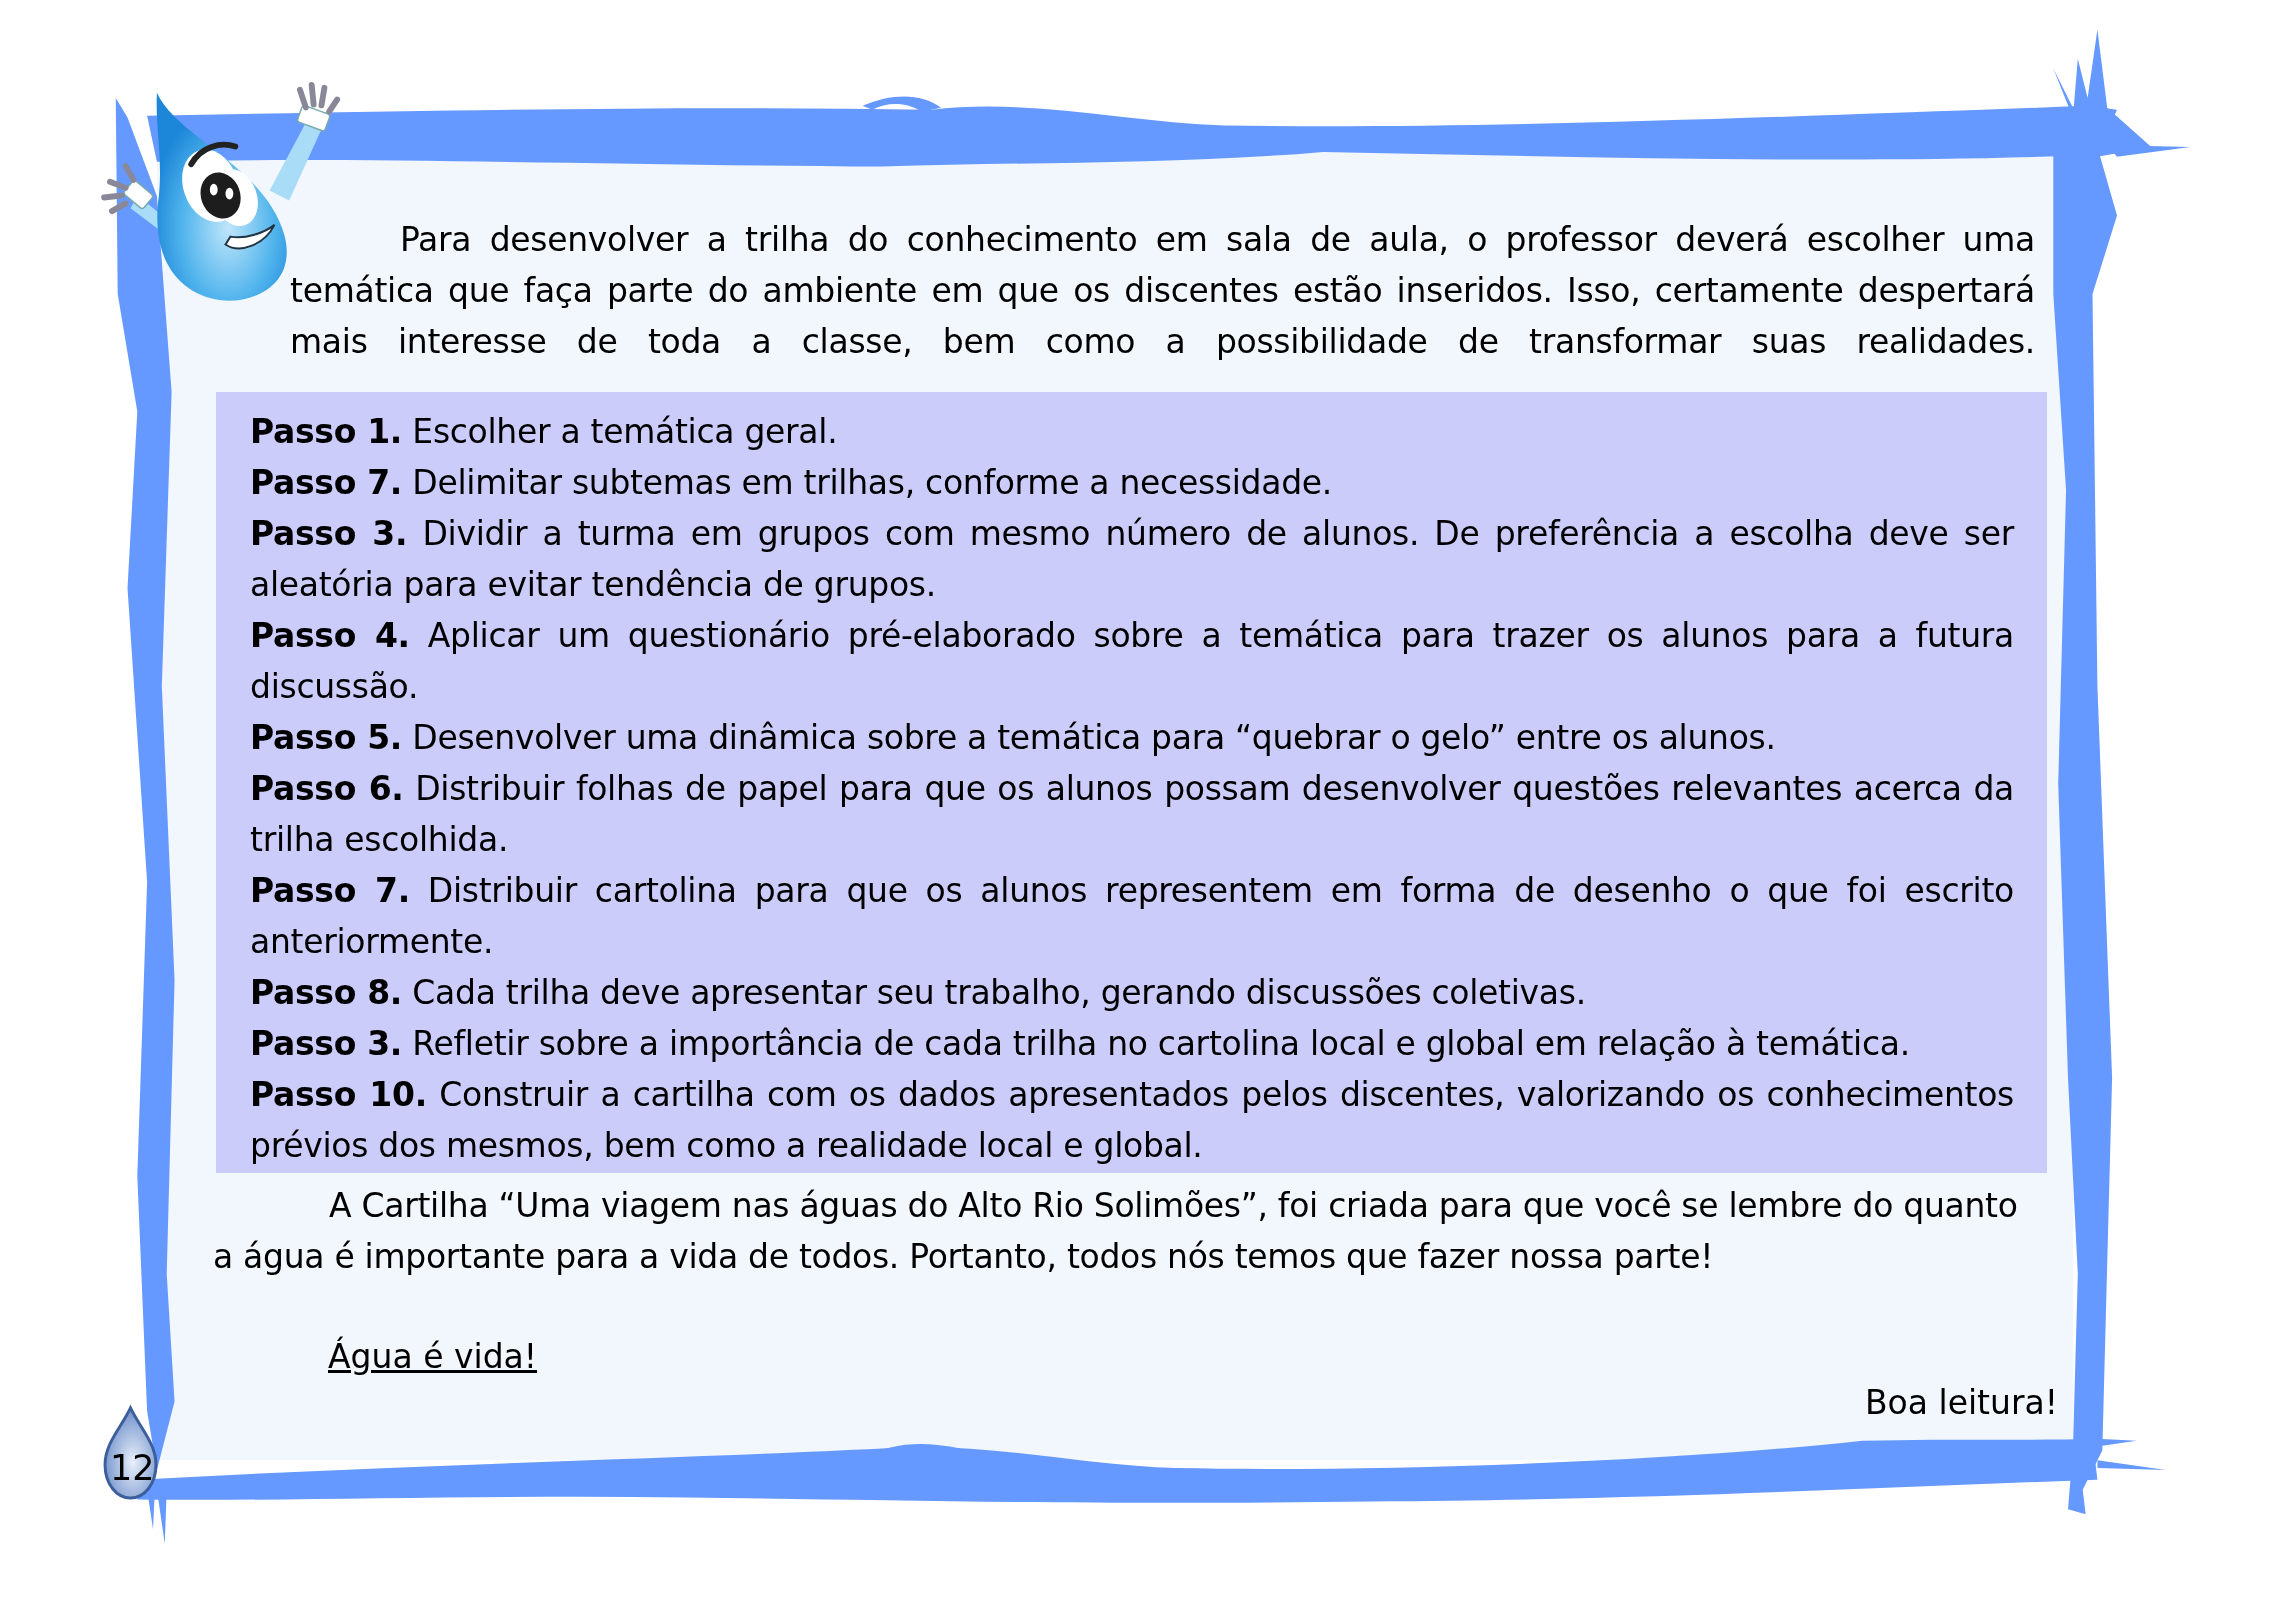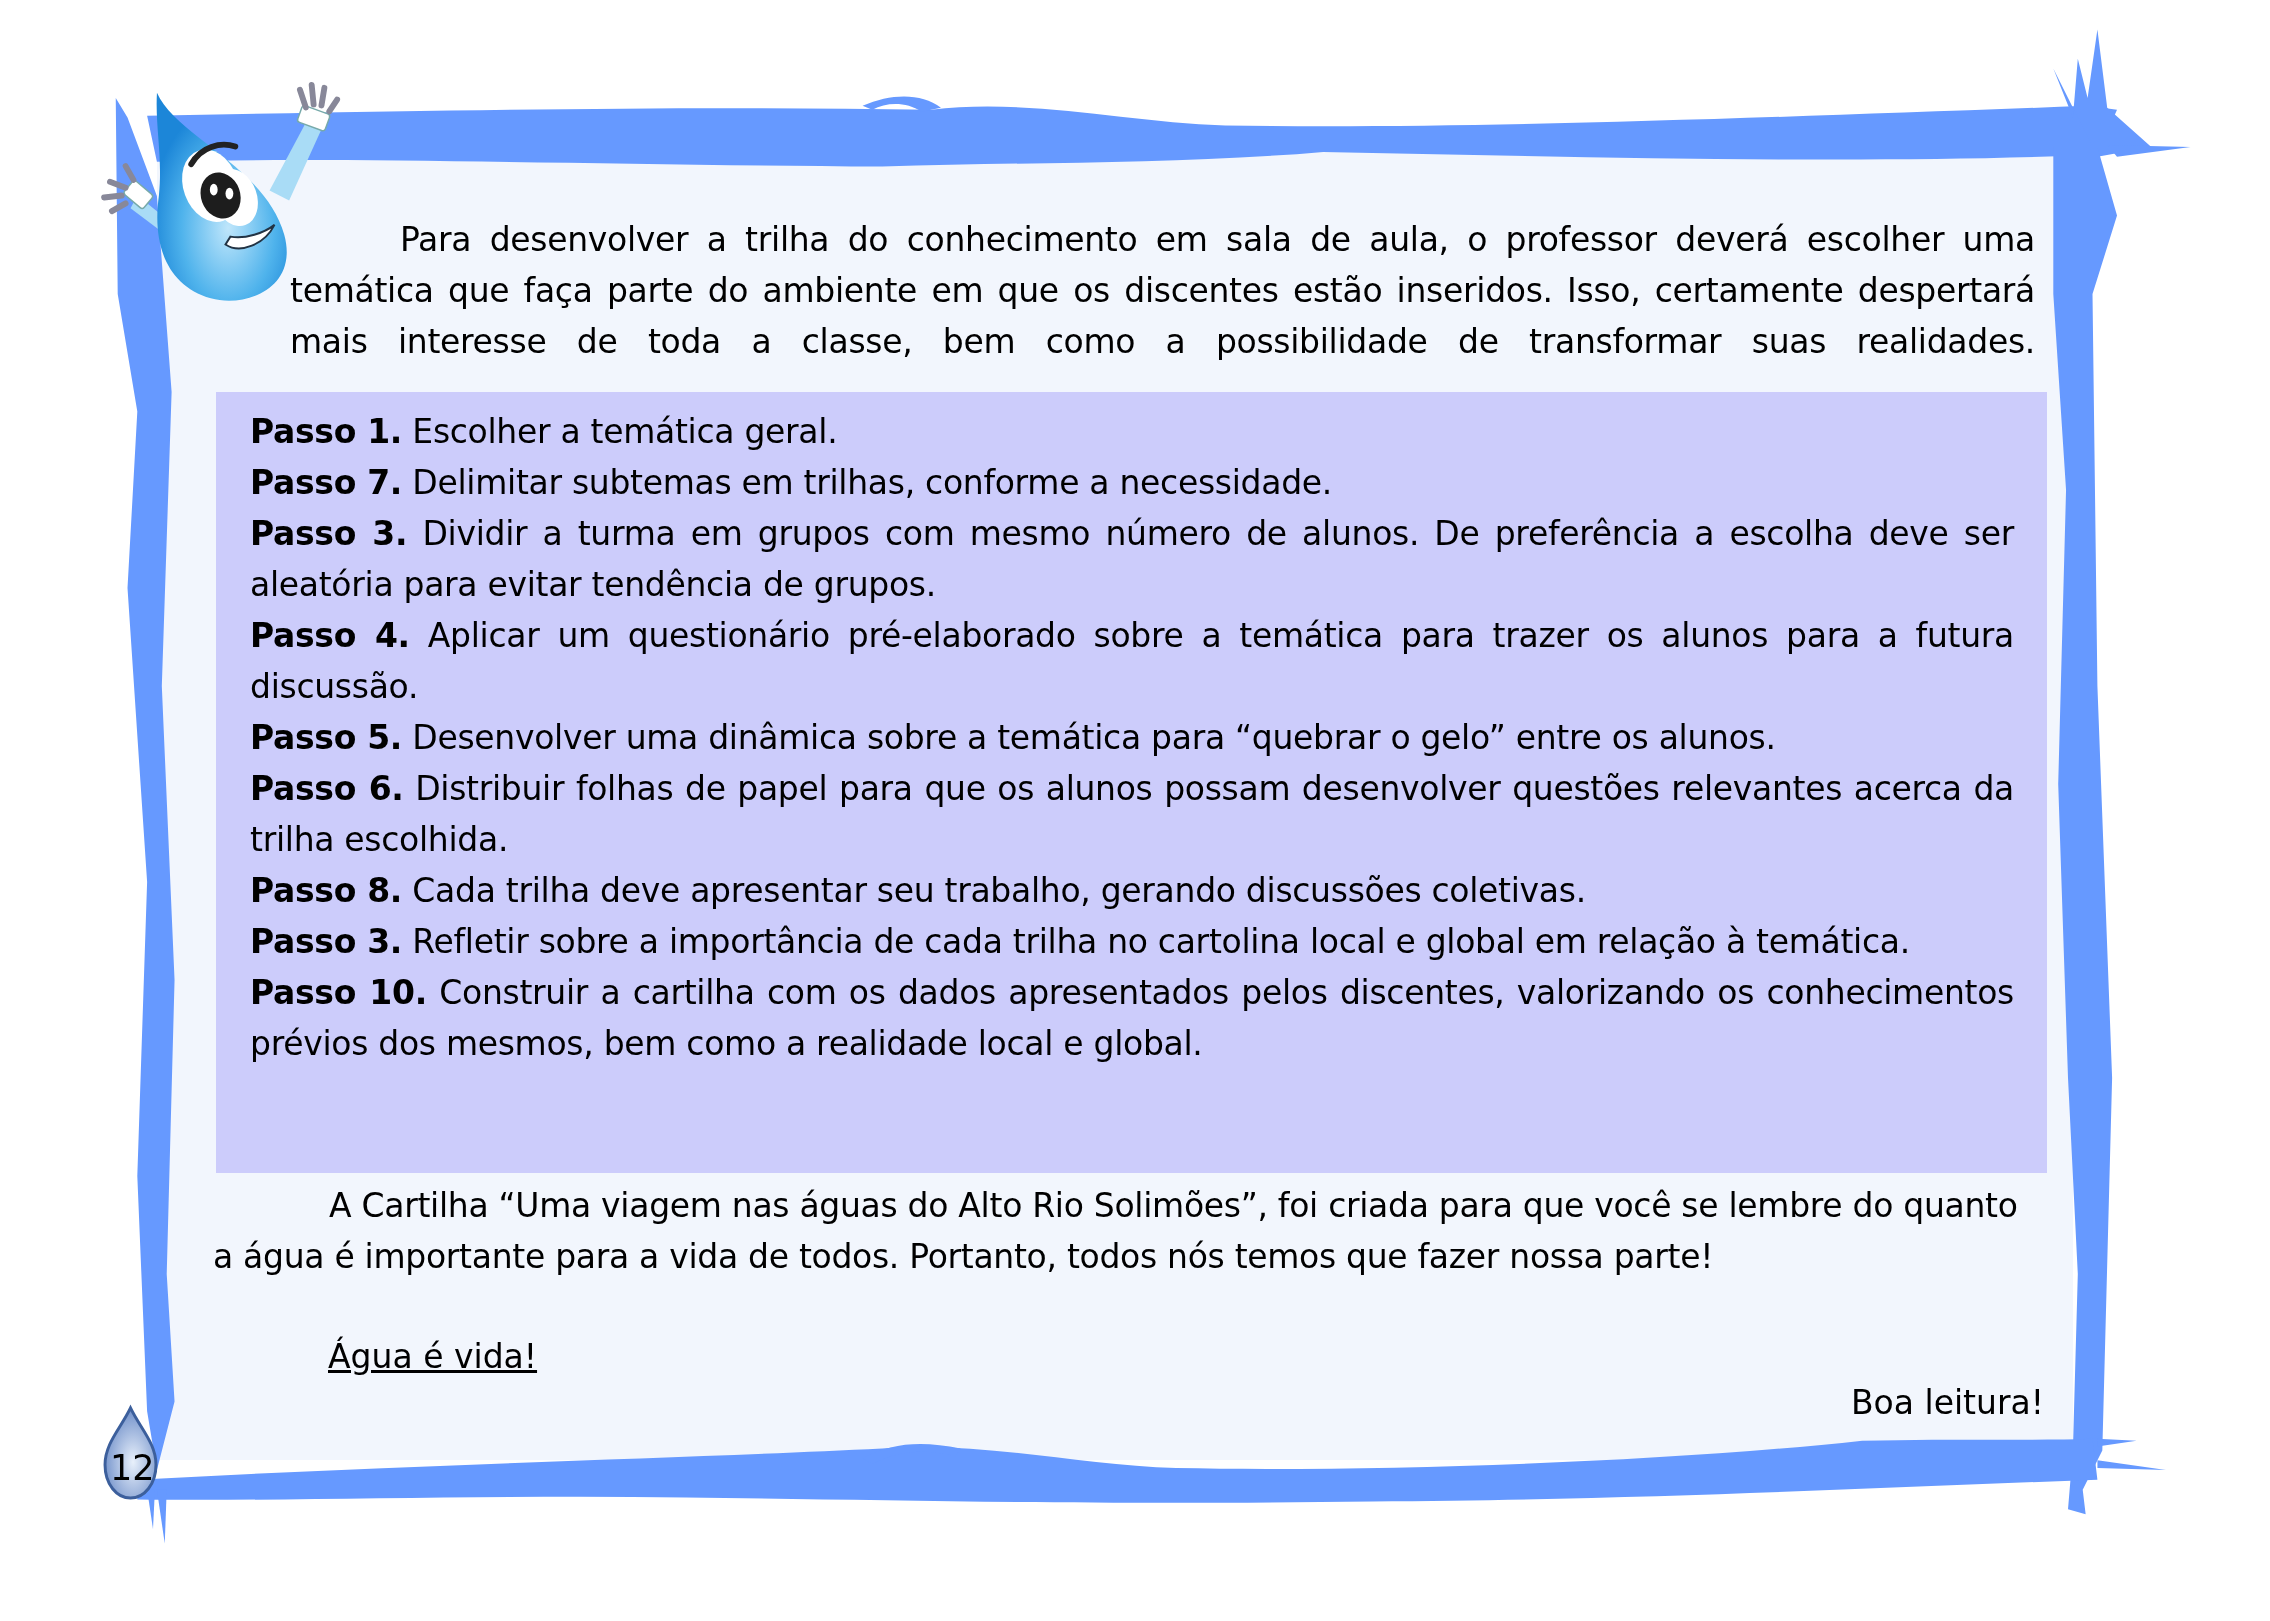--- a/index.html
+++ b/index.html
@@ -21,21 +21,21 @@
   .steps-box { position: absolute; left: 216px; top: 392px; width: 1831px; height: 781px;
                background: #ccccfb; }
   .steps { position: absolute; left: 250px; top: 406px; width: 1764px; font-size: 33px;
            line-height: 51px; letter-spacing: -0.3px; }
   .step { margin: 0; text-align: justify; }
   .step b { font-weight: bold; }
 
   .closing { left: 213px; top: 1180px; width: 1833px; }
   .closing p { margin: 0; text-indent: 116px; }
   .agua { position: absolute; left: 328px; top: 1331px; font-size: 33px; line-height: 51px; text-decoration: underline; }
-  .boa { position: absolute; right: 226px; top: 1377px; font-size: 33px; line-height: 51px; }
+  .boa { position: absolute; right: 212px; top: 1377px; font-size: 33px; line-height: 51px; }
 
   .page-drop { position: absolute; left: 101px; top: 1404px; width: 59px; height: 98px; }
   .page-num { position: absolute; left: 110px; top: 1449px; width: 43px; text-align: center;
               font-size: 35px; font-weight: normal; line-height: 39px; }
 </style>
 </head>
 <body>
 
 <div class="frame-inner"></div>
 
@@ -96,20 +96,21 @@
 </div>
 
 <div class="steps-box"></div>
 <div class="steps">
   <p class="step"><b>Passo 1.</b> <span>Escolher a temática geral.</span></p>
   <p class="step"><b>Passo 7.</b> <span>Delimitar subtemas em trilhas, conforme a necessidade.</span></p>
   <p class="step"><b>Passo 3.</b> <span>Dividir a turma em grupos com mesmo número de alunos. De preferência a escolha deve ser aleatória para evitar tendência de grupos.</span></p>
   <p class="step"><b>Passo 4.</b> <span>Aplicar um questionário pré-elaborado sobre a temática para trazer os alunos para a futura discussão.</span></p>
   <p class="step"><b>Passo 5.</b> <span>Desenvolver uma dinâmica sobre a temática para “quebrar o gelo” entre os alunos.</span></p>
   <p class="step"><b>Passo 6.</b> <span>Distribuir folhas de papel para que os alunos possam desenvolver questões relevantes acerca da trilha escolhida.</span></p>
+  <p class="step"><b>Passo 7.</b> <span>Distribuir cartolina para que os alunos representem em forma de desenho o que foi escrito anteriormente.</span></p>
   <p class="step"><b>Passo 8.</b> <span>Cada trilha deve apresentar seu trabalho, gerando discussões coletivas.</span></p>
   <p class="step"><b>Passo 3.</b> <span>Refletir sobre a importância de cada trilha no cartolina local e global em relação à temática.</span></p>
   <p class="step"><b>Passo 10.</b> <span>Construir a cartilha com os dados apresentados pelos discentes, valorizando os conhecimentos prévios dos mesmos, bem como a realidade local e global.</span></p>
 </div>
 
 <div class="text closing">
   <p>A Cartilha “Uma viagem nas águas do Alto Rio Solimões”, foi criada para que você se lembre do quanto a água é importante para a vida de todos. Portanto, todos nós temos que fazer nossa parte!</p>
 </div>
 <div class="agua">Água é vida!</div>
 <div class="boa">Boa leitura!</div>

